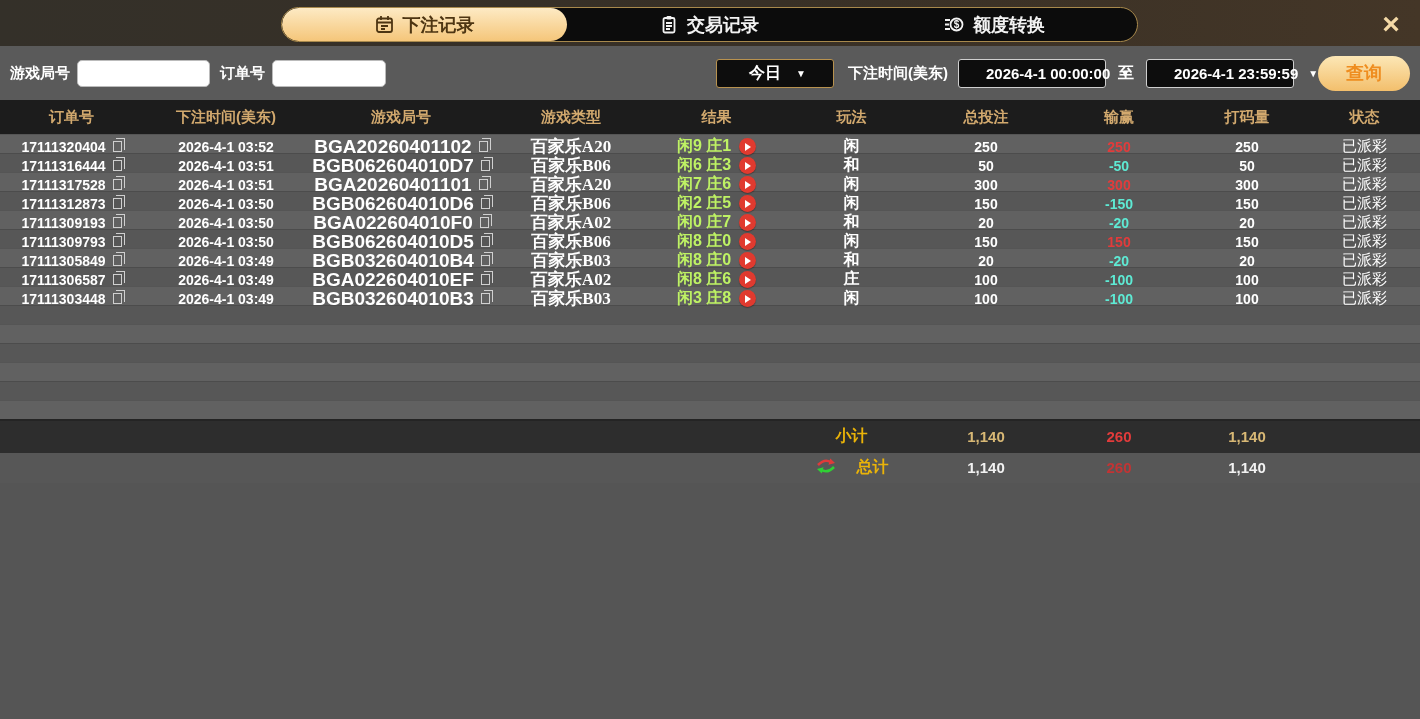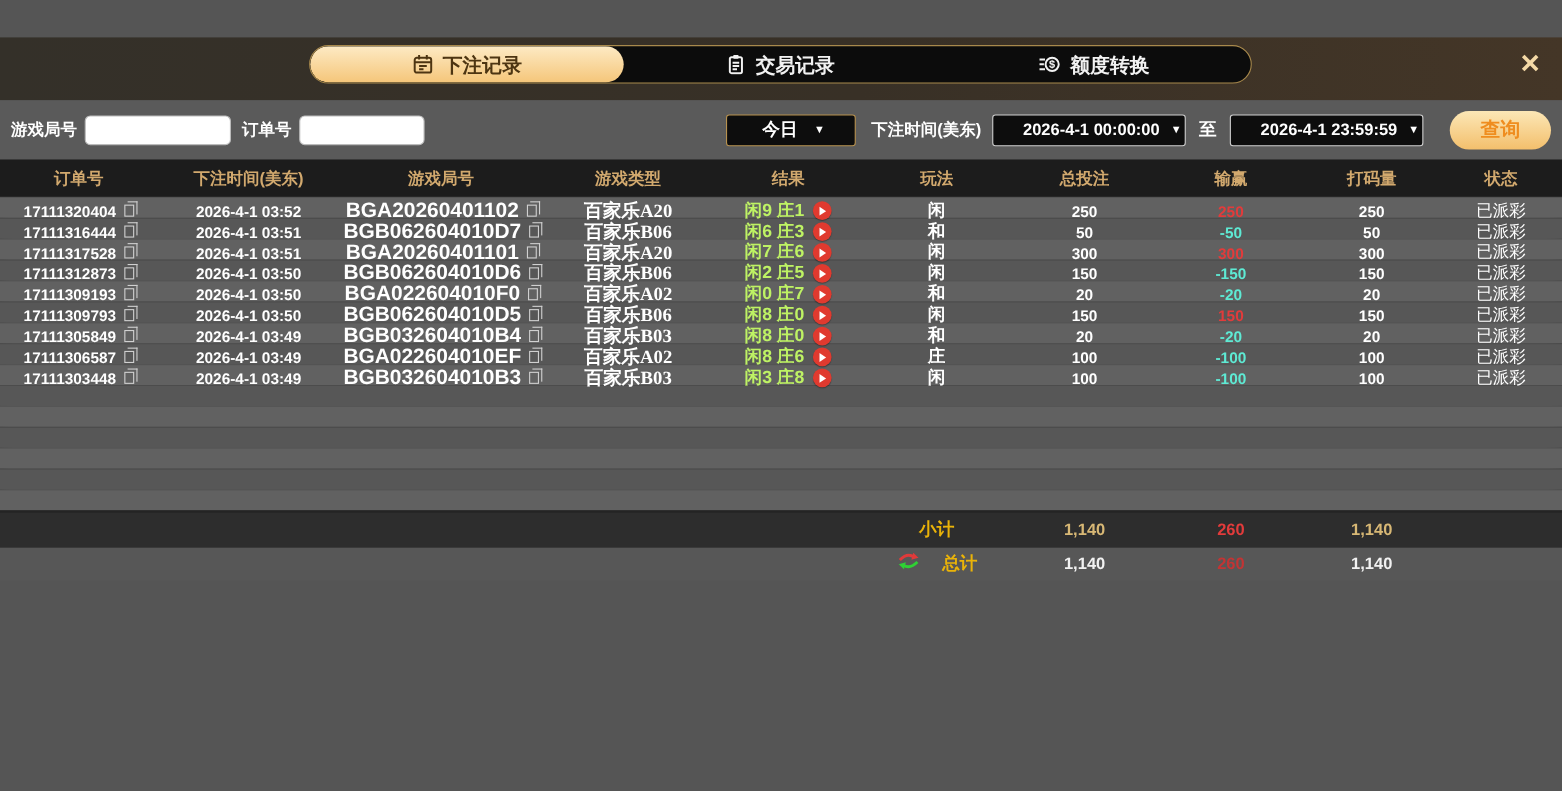--- a/index.html
+++ b/index.html
@@ -1,21 +1,21 @@
 <!DOCTYPE html>
 <html><head>
 <meta charset="utf-8">
 <style>
   * { margin:0; padding:0; box-sizing:border-box; }
   html,body { width:1420px; height:719px; overflow:hidden; }
   body { font-family:"Liberation Sans","DejaVu Sans",sans-serif; background:#555; }
 
   
-  .topbar { position:relative; height:57px;
-    background:linear-gradient(to right,#343029 0%,#383026 55%,#443627 100%);margin-top:34px; }
+  .topbar { position:relative; height:46px;
+    background:linear-gradient(to right,#343029 0%,#383026 55%,#443627 100%); }
   .tabbar { position:absolute; left:281px; top:7px; width:857px; height:35px;
     display:flex; background:#0c0c0c; border:1px solid #a8894c; border-radius:19px; overflow:hidden; }
   .tab { flex:1; display:flex; align-items:center; justify-content:center; gap:9px;
     color:#f2f2f2; font-size:18px; font-weight:bold; cursor:pointer; }
   .tab.active { background:linear-gradient(#fdeac4,#f5c67a); color:#4d3512; border-radius:18px; }
   .tab svg { display:block; }
   .close-btn { position:absolute; right:12px; top:8px; width:34px; height:34px;
     color:#f4d9a6; font-size:30px; line-height:32px; text-align:center; cursor:pointer; font-weight:bold; }
 
   
@@ -23,21 +23,21 @@
   .flabel { color:#fff; font-size:15px; font-weight:bold; white-space:nowrap; }
   .tinput { height:27px; background:#fff; border:1px solid #bbb; border-radius:5px;
     margin:0 10px 0 7px; padding:0 6px; font-size:14px; outline:none; }
   .in-round { width:133px; } .in-order { width:114px; }
   .spacer { flex:1; }
   .dd { height:29px; background:#0d0d0d; color:#fff; font-weight:bold; display:flex;
     align-items:center; justify-content:space-between; padding:0 27px; border-radius:3px;
     cursor:pointer; font-size:15px; white-space:nowrap; }
   .dd .arrow { font-size:10px; margin-left:10px; color:#fff; }
   .dd-quick { width:118px; border:1px solid #b8924f; margin-right:14px; font-size:16px; }
-  .dd-date { width:176px; border:1px solid #cfcfcf; margin:0 10px; }
+  .dd-date { width:148px; border:1px solid #cfcfcf; margin:0 10px; }
   .zhi { color:#fff; font-size:16px; font-weight:bold; margin:0 2px; }
   .search-btn { width:92px; height:35px; margin-left:14px; border:none; cursor:pointer;
     background:linear-gradient(#fce7b6,#f3bf6c); color:#ef8d1f; font-size:18px; font-weight:bold;
     border-radius:18px; font-family:inherit; }
 
   
   .grid { display:grid; grid-template-columns:143px 166px 184px 156px 135px 135px 134px 132px 124px 111px; }
   .thead { height:34px; background:#1c1c1c; }
   .thead .cell { color:#d2a96e; font-size:15px; font-weight:bold; }
   .cell { display:flex; align-items:center; justify-content:center; gap:4px; height:100%; }

